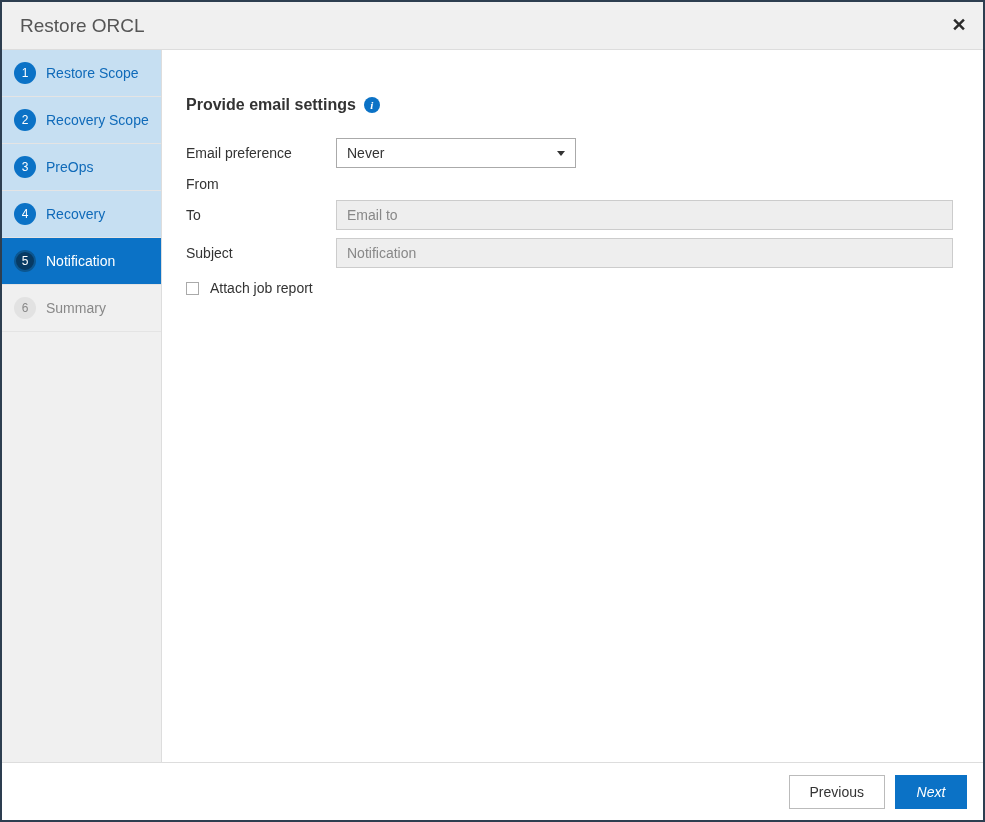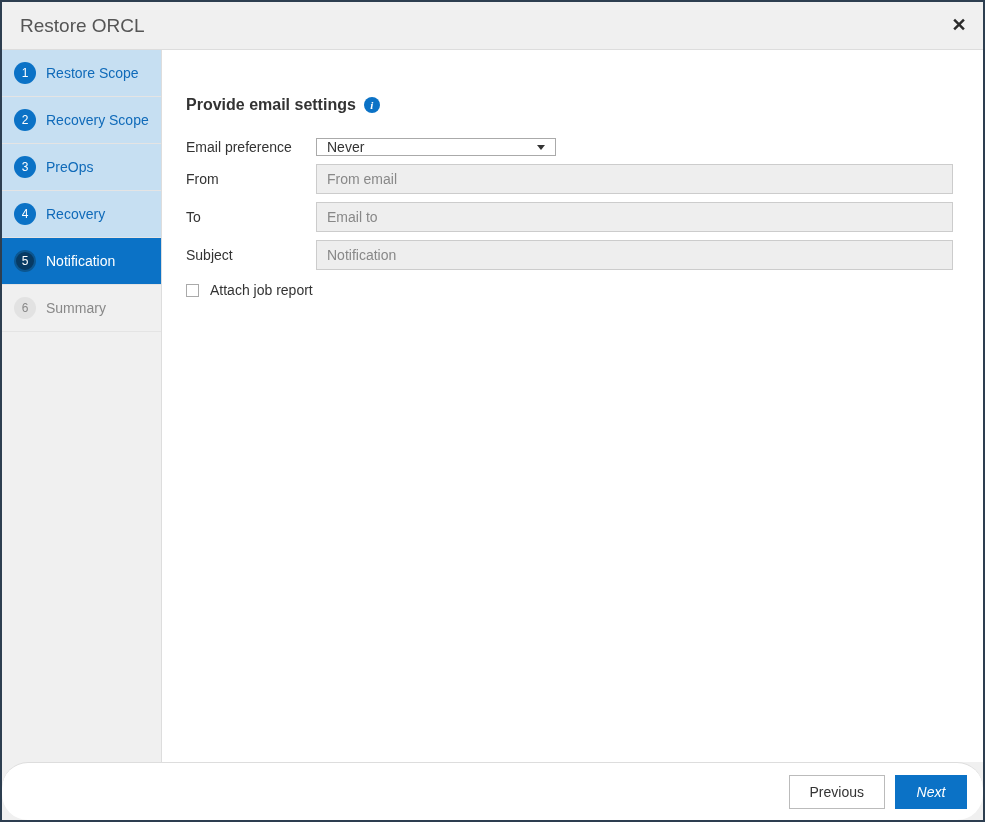--- a/index.html
+++ b/index.html
@@ -130,33 +130,34 @@
       display: flex;
       align-items: center;
       justify-content: center;
       font-style: italic;
       font-family: Georgia, serif;
     }
     .form-row {
       display: flex;
       align-items: center;
       margin-bottom: 8px;
+      gap: 20px;
     }
     .form-label {
       width: 130px;
       font-size: 14px;
       color: #333;
       flex-shrink: 0;
     }
     .form-control-wrap {
       flex: 1;
     }
     .select-box {
       width: 240px;
-      height: 18px;
+      height: 30px;
       border: 1px solid #aaa;
       background: #fff;
       display: flex;
       align-items: center;
       justify-content: space-between;
       padding: 0 10px;
       font-size: 14px;
       color: #333;
       cursor: pointer;
     }
@@ -197,21 +198,20 @@
     }
     .dialog-footer {
       height: 58px;
       background: #fff;
       border-top: 1px solid #ddd;
       display: flex;
       align-items: center;
       justify-content: flex-end;
       padding-right: 16px;
       gap: 10px;
-      border-radius: 26px;
     }
     .btn {
       height: 34px;
       padding: 0 20px;
       font-size: 14px;
       cursor: pointer;
       display: flex;
       align-items: center;
       justify-content: center;
     }
@@ -276,23 +276,20 @@
         <div class="form-control-wrap">
           <div class="select-box">
             <span>Never</span>
             <span class="caret-down"></span>
           </div>
         </div>
       </div>
 
       <div class="form-row">
         <div class="form-label">From</div>
-        <div class="form-control-wrap">
-          <input class="text-input" type="text" placeholder="From email" style="">
-        </div>
       </div>
 
       <div class="form-row">
         <div class="form-label">To</div>
         <div class="form-control-wrap">
           <input class="text-input" type="text" placeholder="Email to" style="">
         </div>
       </div>
 
       <div class="form-row">

